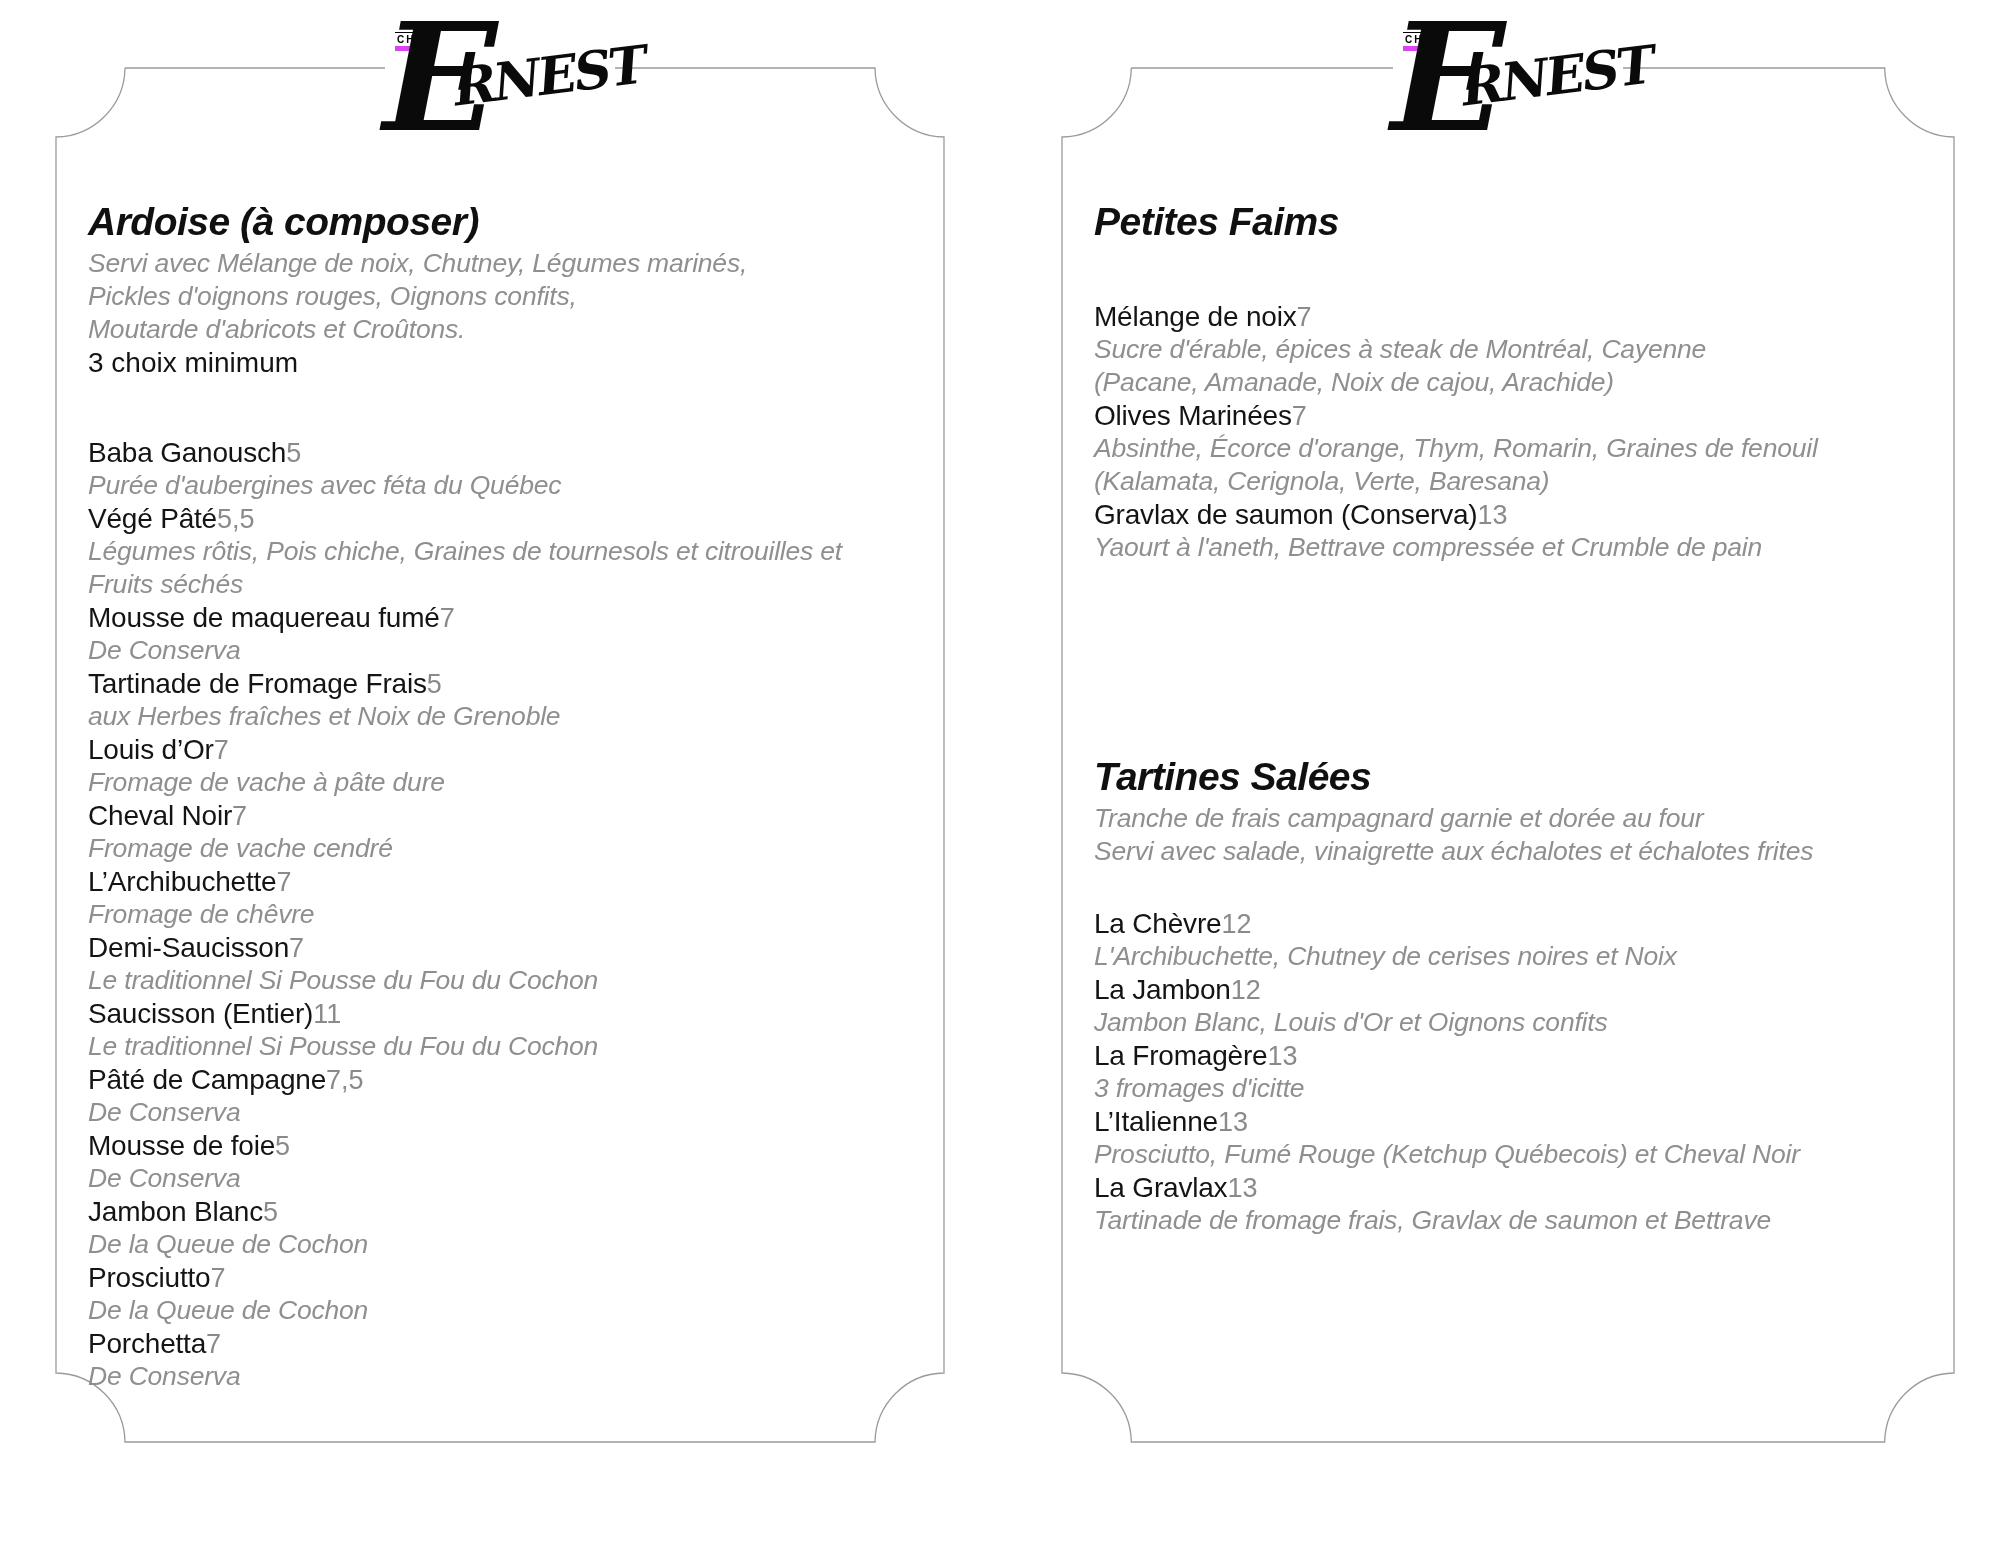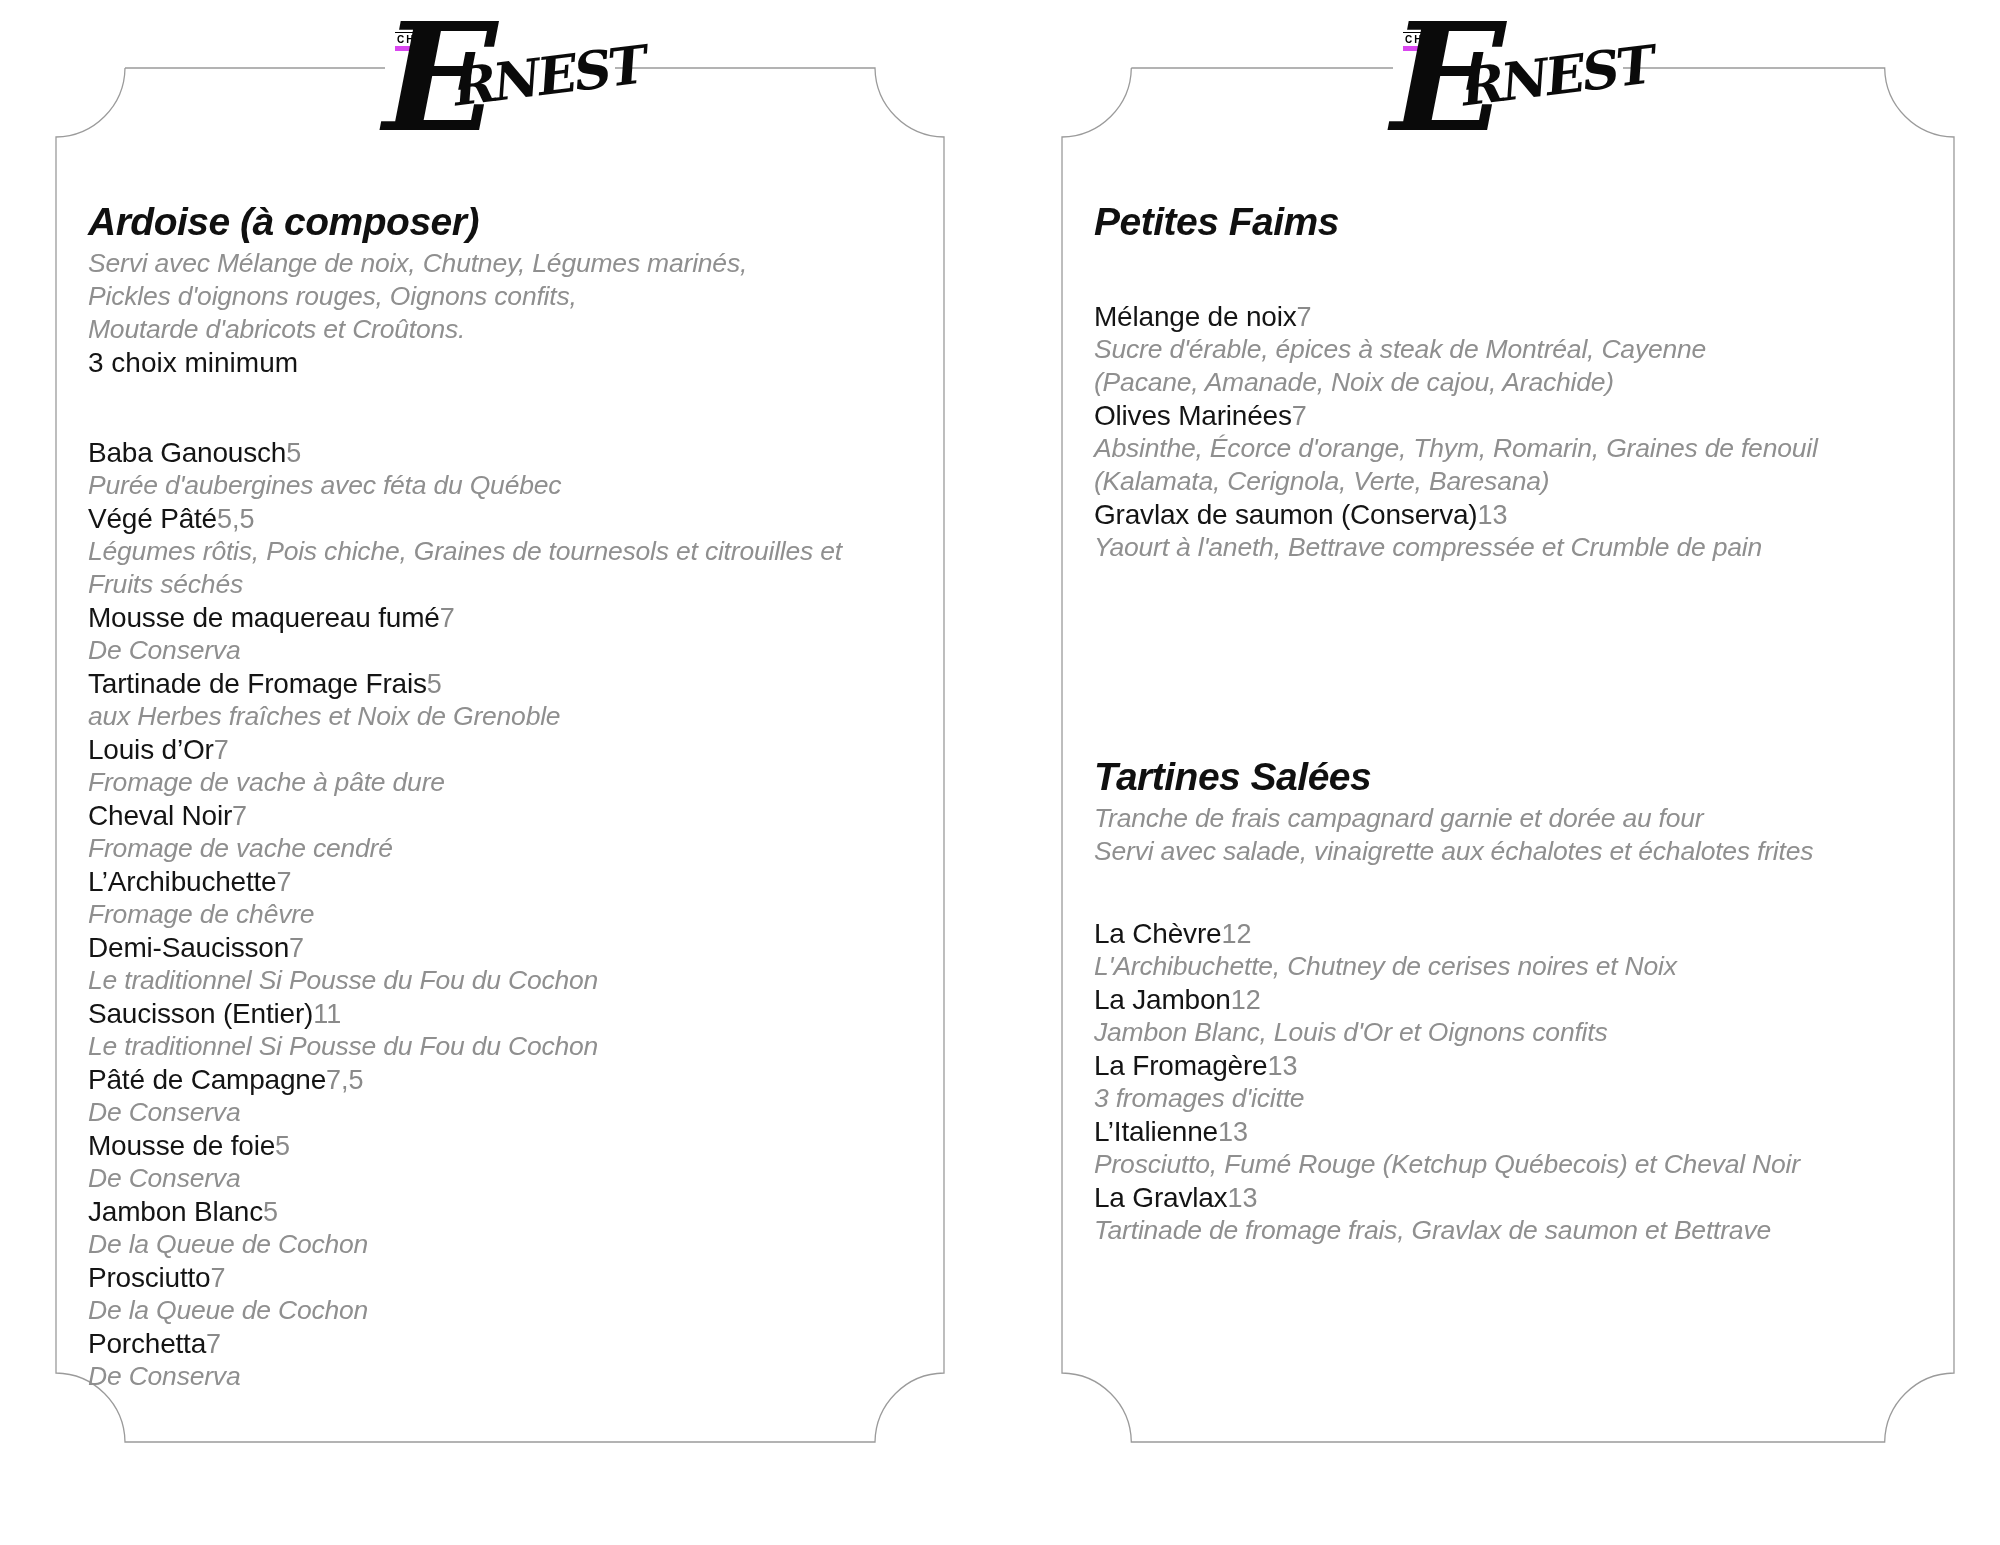--- a/index.html
+++ b/index.html
@@ -14,21 +14,21 @@
   .heading{margin:132px 0 0;font-style:italic;font-weight:700;
            font-size:39px;line-height:46px;color:#101010;letter-spacing:-0.5px;}
   .heading.second{margin-top:190px;}
   
   .intro{margin:2px 0 0;font-style:italic;font-weight:400;font-size:26.5px;
          line-height:33px;color:#8f8f8f;white-space:pre-line;letter-spacing:-0.2px;}
   .note{margin:0;font-size:28px;line-height:33px;color:#141414;}
   .items{margin:0;}
   #page-left .items{margin-top:57px;}
   .sec1-items{margin-top:55px;}
-  .sec2-items{margin-top:49px;}
+  .sec2-items{margin-top:39px;}
   .item .row{display:flex;align-items:baseline;
              height:33px;line-height:33px;}
   .name{font-size:28px;color:#141414;letter-spacing:-0.2px;}
   .price{flex:none;width:44px;text-align:left;font-size:27px;color:#8a8a8a;}
   .desc{margin:0;font-style:italic;font-weight:400;font-size:26.5px;line-height:33px;
         color:#8f8f8f;white-space:pre-line;letter-spacing:-0.2px;}
   
   .logo{position:absolute;top:-57px;left:50%;transform:translateX(-50%);
         width:230px;height:175px;background:#ffffff;z-index:2;}
   .chez{position:absolute;top:22px;left:10px;font-size:10px;letter-spacing:2px;

